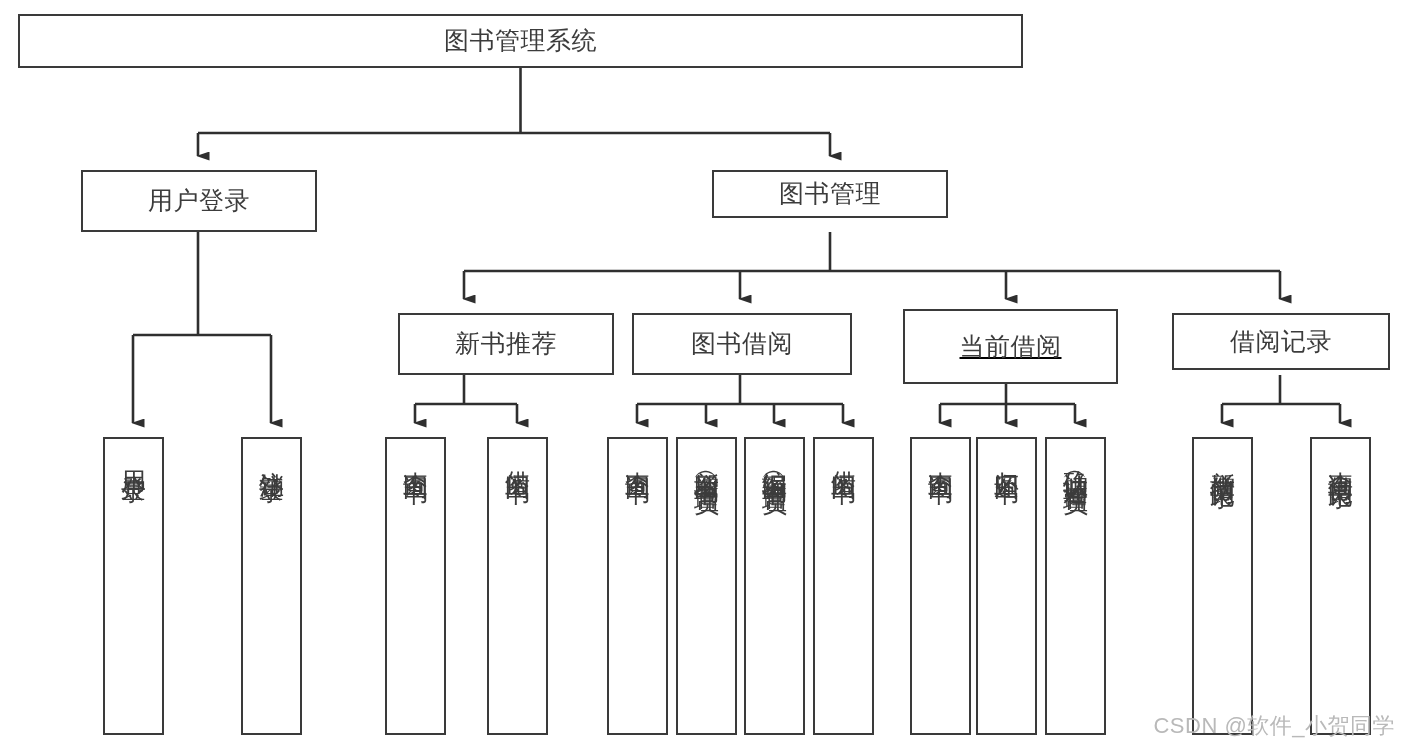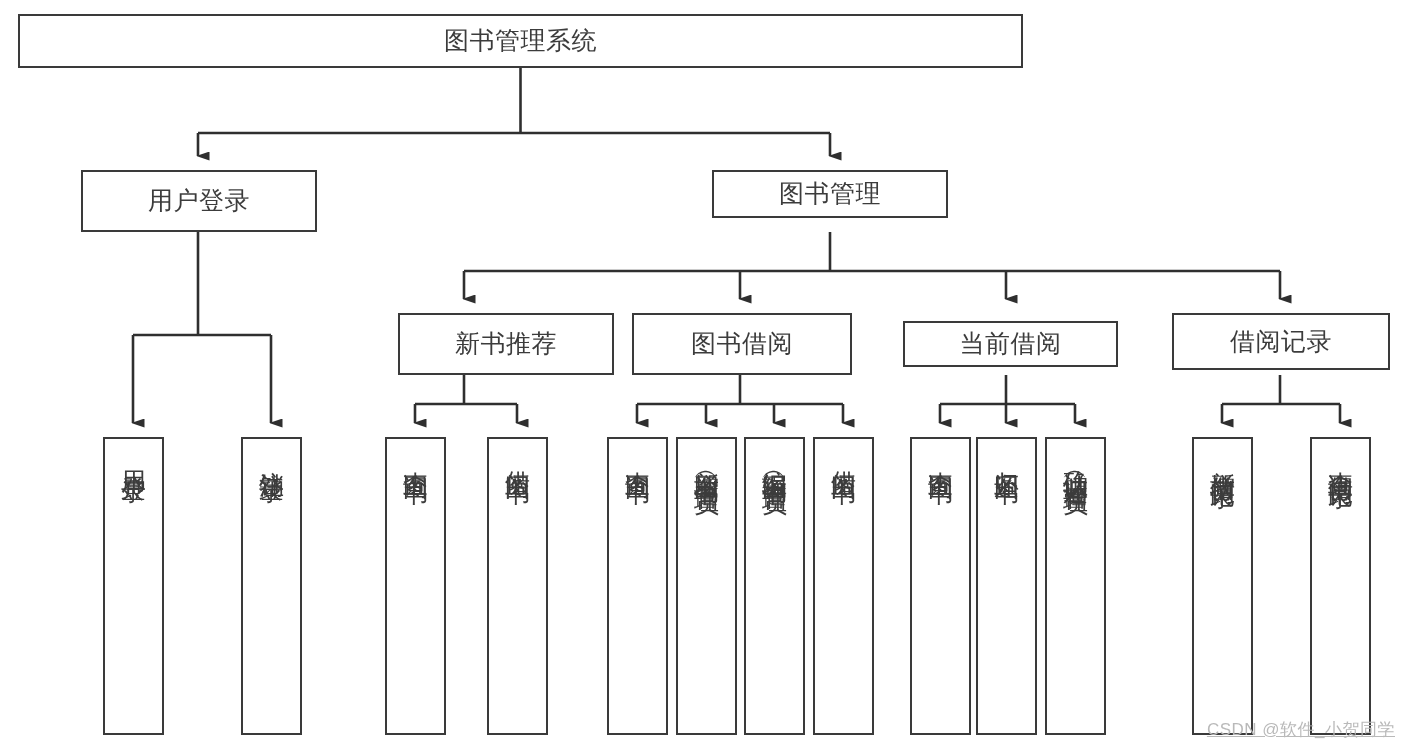--- a/index.html
+++ b/index.html
@@ -64,26 +64,25 @@
     stroke-width: 2.6;
     fill: none;
   }
   .conn-arrow {
     fill: #2f2f2f;
   }
   #watermark {
     position: absolute;
     right: 10px;
     bottom: 6px;
-    font-size: 17px;
+    font-size: 22px;
     color: #b9b9b9;
     letter-spacing: 0.5px;
     user-select: none;
     white-space: nowrap;
-    text-decoration: underline;
   }
 </style>
 </head>
 <body>
 
 <div id="diagram-root">
 
   <svg class="connectors" viewBox="0 0 1405 747">
     <defs>
       <marker id="arrowhead" markerWidth="11" markerHeight="13" refX="4.5" refY="11.5" orient="auto" markerUnits="userSpaceOnUse">
@@ -147,21 +146,21 @@
   </div>
 
   <div class="node-box" style="left:362px; top:313px; width:216px; height:62px;margin-left:36px;">
     <span class="node-label">新书推荐</span>
   </div>
 
   <div class="node-box" style="left:632px; top:313px; width:220px; height:62px;align-items:center;">
     <span class="node-label">图书借阅</span>
   </div>
 
-  <div class="node-box" style="left:903px; top:321px; width:215px; height:46px;">
+  <div class="node-box" style="left:903px; top:309px; width:215px; height:75px;text-decoration:underline;">
     <span class="node-label">当前借阅</span>
   </div>
 
   <div class="node-box" style="left:1172px; top:313px; width:218px; height:57px;">
     <span class="node-label">借阅记录</span>
   </div>
 
   <div class="node-box vertical" style="left:103px; top:437px; width:61px; height:298px;">
     <span class="node-label">用户登录</span>
   </div>

